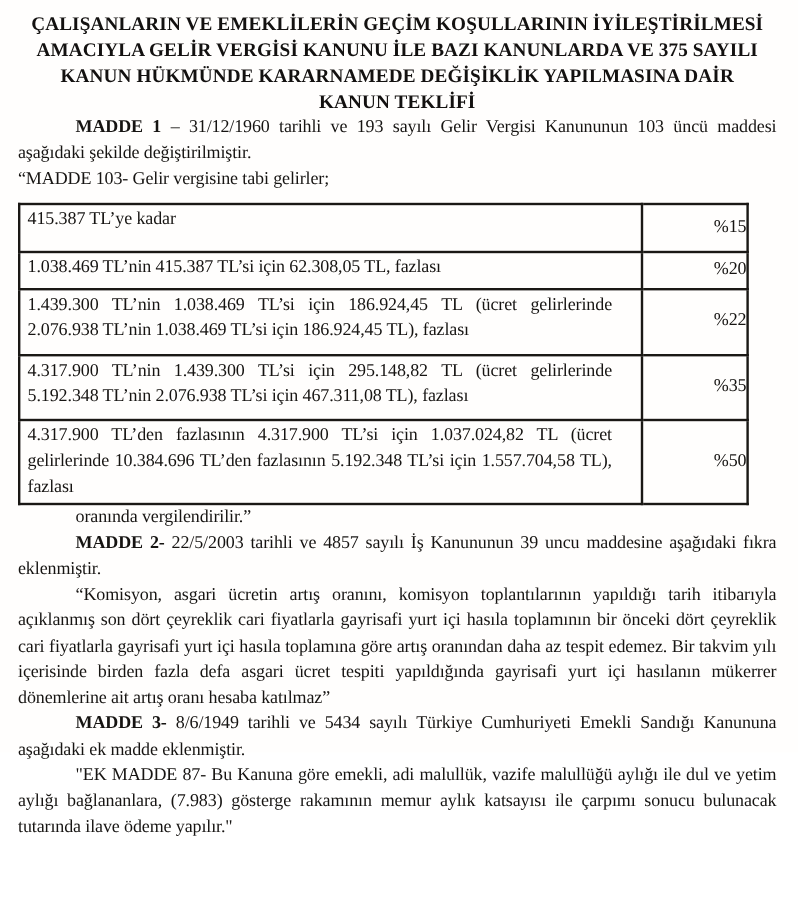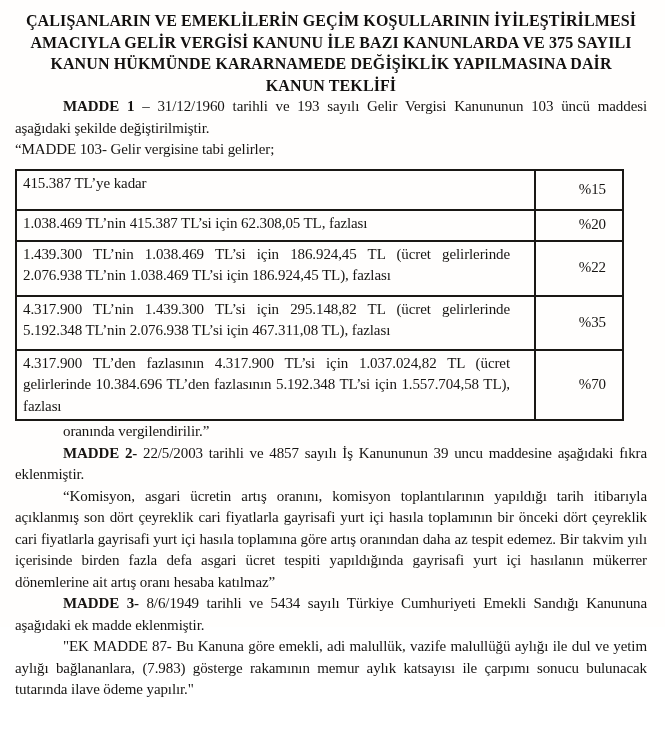--- a/index.html
+++ b/index.html
@@ -67,21 +67,21 @@
   td.bracket {
     width: 519px;
     vertical-align: top;
     text-align: justify;
     padding: 2px 24px 2px 6px;
   }
   td.rate {
     width: 88px;
     vertical-align: middle;
     text-align: right;
-    padding: 2px 16px 2px 2px;
+    padding: 2px 0 2px 2px;
   }
   tr.r1 td { height: 40px; }
   tr.r2 td { height: 31px; }
   tr.r3 td { height: 55px; }
   tr.r4 td { height: 54px; }
   tr.r5 td { height: 64px; }
 </style>
 </head>
 <body>
 
@@ -111,21 +111,21 @@
       <tr class="r3">
         <td class="bracket">1.439.300 TL’nin 1.038.469 TL’si için 186.924,45 TL (ücret gelirlerinde 2.076.938 TL’nin 1.038.469 TL’si için 186.924,45 TL), fazlası</td>
         <td class="rate">%22</td>
       </tr>
       <tr class="r4">
         <td class="bracket">4.317.900 TL’nin 1.439.300 TL’si için 295.148,82 TL (ücret gelirlerinde 5.192.348 TL’nin 2.076.938 TL’si için 467.311,08 TL), fazlası</td>
         <td class="rate">%35</td>
       </tr>
       <tr class="r5">
         <td class="bracket">4.317.900 TL’den fazlasının 4.317.900 TL’si için 1.037.024,82 TL (ücret gelirlerinde 10.384.696 TL’den fazlasının 5.192.348 TL’si için 1.557.704,58 TL), fazlası</td>
-        <td class="rate">%70</td>
+        <td class="rate">%50</td>
       </tr>
     </tbody>
   </table>
 
   <p class="noindent mt-oran">oranında vergilendirilir.”</p>
 
   <p class="para mt-m2"><span class="lead">MADDE 2-</span><span> 22/5/2003 tarihli ve 4857 sayılı İş Kanununun 39 uncu maddesine aşağıdaki fıkra eklenmiştir.</span></p>
 
   <p class="para mt-kom">“Komisyon, asgari ücretin artış oranını, komisyon toplantılarının yapıldığı tarih itibarıyla açıklanmış son dört çeyreklik cari fiyatlarla gayrisafi yurt içi hasıla toplamının bir önceki dört çeyreklik cari fiyatlarla gayrisafi yurt içi hasıla toplamına göre artış oranından daha az tespit edemez. Bir takvim yılı içerisinde birden fazla defa asgari ücret tespiti yapıldığında gayrisafi yurt içi hasılanın mükerrer dönemlerine ait artış oranı hesaba katılmaz”</p>
 

